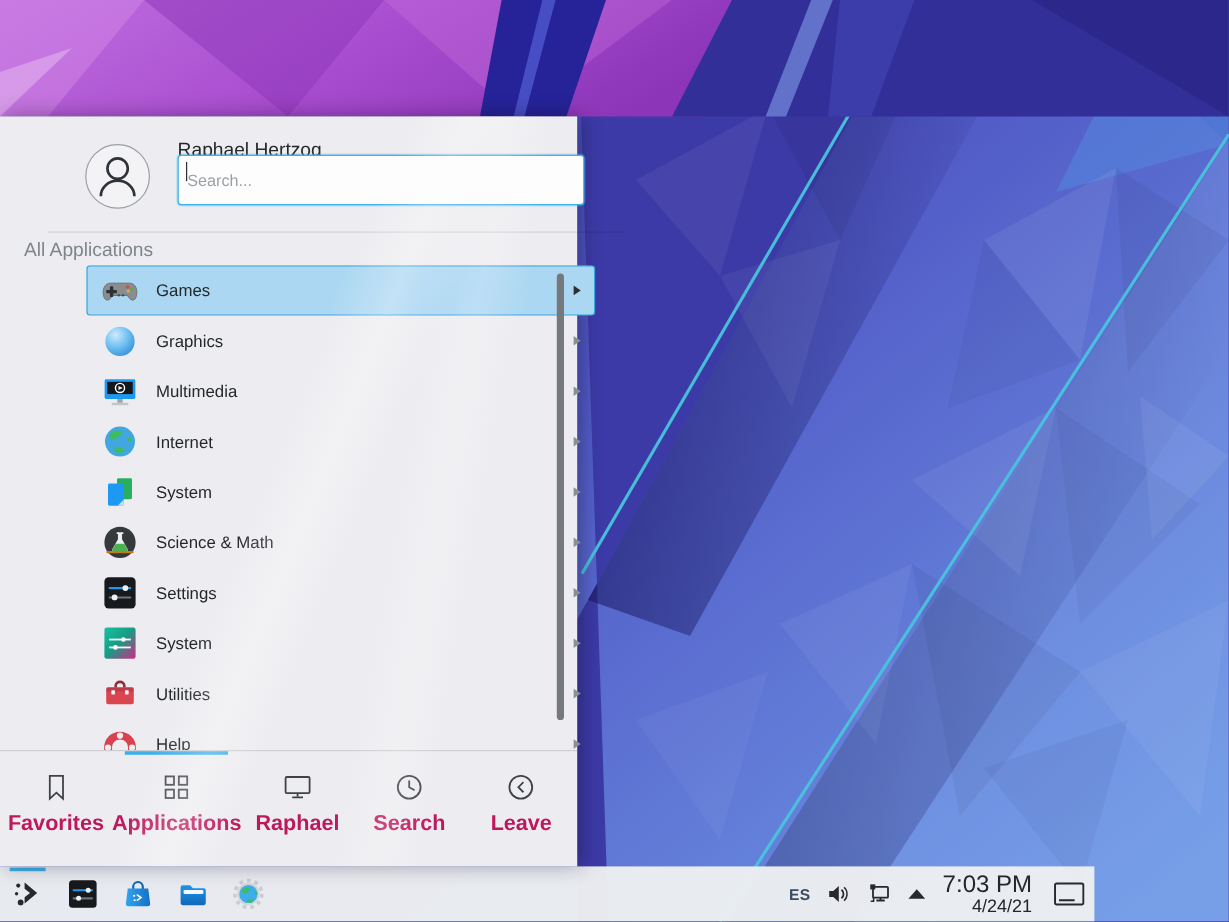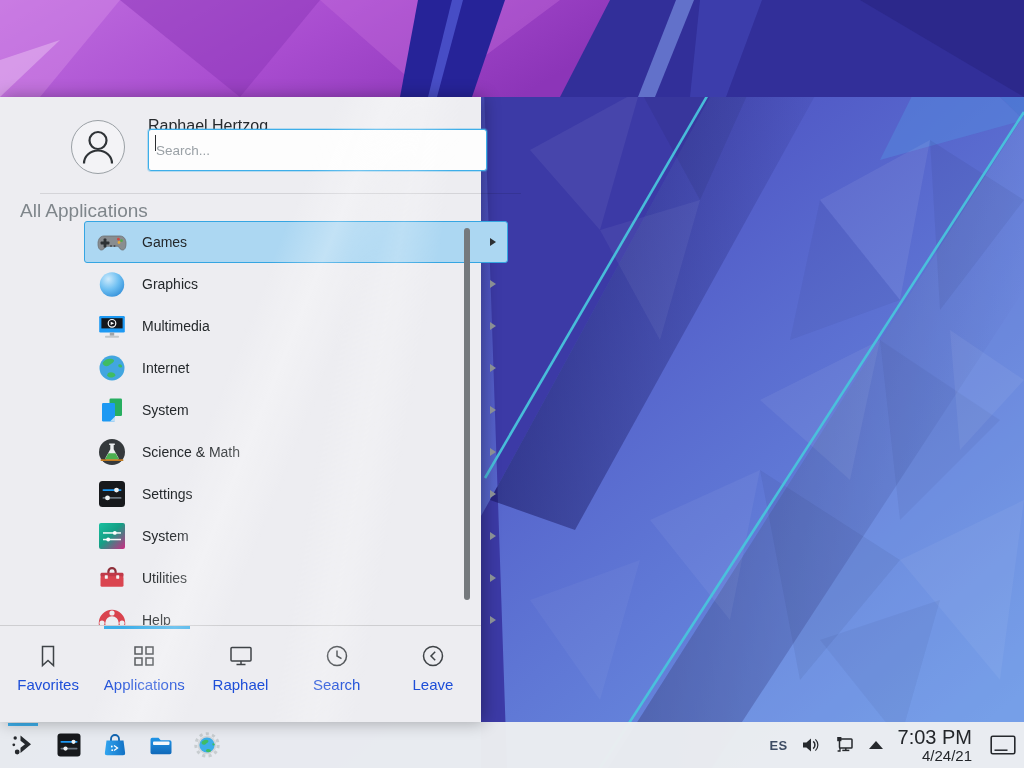--- a/index.html
+++ b/index.html
@@ -32,48 +32,48 @@
     position:absolute;left:108px;top:32px;width:339px;height:42px;box-sizing:border-box;
     background:#fdfdfd;border:1px solid #3daee9;border-radius:3px;
     box-shadow:0 0 0 1px rgba(61,174,233,.30);
   }
   .search-box input{
     width:100%;height:100%;border:none;outline:none;background:transparent;
     font-family:"Liberation Sans",sans-serif;font-size:13.5px;color:#2b2e31;padding:0 0 0 7px;box-sizing:border-box;
   }
   .search-box input::placeholder{color:#9aa1a6;}
   .search-caret{position:absolute;left:6px;top:5px;width:1px;height:16px;background:#2b2e31;}
-  .section-label{position:absolute;left:20px;top:103px;font-size:19px;color:#7f868b;}
-
-  .app-list{position:absolute;left:16px;top:124px;width:546px;height:404px;overflow:hidden;padding-left:48px;}
+  .section-label{position:absolute;left:20px;top:103px;font-size:16px;color:#7f868b;}
+
+  .app-list{position:absolute;left:4px;top:124px;width:546px;height:404px;overflow:hidden;padding-left:48px;}
   .app-row{
     position:relative;width:424px;margin-left:20px;height:42px;box-sizing:border-box;
     display:flex;align-items:center;border-radius:3px;border:1px solid transparent;
   }
   .app-row.active{background:#acd7f2;border:1px solid #35a5e2;}
   .app-icon{width:32px;height:32px;margin-left:11px;flex:none;}
   .app-icon svg{display:block;width:32px;height:32px;}
   .app-label{margin-left:14px;font-size:14px;color:#24282b;}
   .row-arrow{margin-left:auto;margin-right:11px;width:0;height:0;
     border-top:4.5px solid transparent;border-bottom:4.5px solid transparent;border-left:6px solid #8a8f94;}
   .app-row.active .row-arrow{border-left-color:#2c3033;}
 
   .list-scrollbar{position:absolute;left:464px;top:131px;width:6px;height:372px;background:#75797d;border-radius:3px;}
 
   .tab-sep{position:absolute;left:0;top:528px;width:481px;height:1px;background:rgba(0,0,0,.13);}
   .tab-indicator{position:absolute;left:104px;top:529px;width:86px;height:3px;background:#3daee9;}
   .tabbar{position:absolute;left:0;top:532px;width:481px;height:93px;display:flex;}
   .tab{flex:1;display:flex;flex-direction:column;align-items:center;padding-top:13px;cursor:default;}
   .tab-icon{width:28px;height:28px;}
   .tab-icon svg{display:block;width:28px;height:28px;}
-  .tab-label{margin-top:6px;font-size:15px;color:#1d4ed8;}
+  .tab-label{margin-top:6px;font-size:18px;color:#be185d;font-weight:bold;}
 
   
   .panel{
-    position:absolute;left:0;bottom:0;width:1024px;height:46px;z-index:4;
+    position:absolute;left:0;bottom:0;width:912px;height:46px;z-index:4;
     background:rgba(236,238,241,.97);
   }
   .task-icons{position:absolute;left:9px;top:9px;display:flex;gap:18px;}
   .ticon{width:28px;height:28px;}
   .ticon svg{display:block;width:28px;height:28px;}
   .launcher-indicator{position:absolute;left:8px;top:1px;width:30px;height:3px;background:#3daee9;}
 
   .tray{position:absolute;right:6px;top:0;height:46px;display:flex;align-items:center;gap:13px;}
   .kbd-layout{font-size:13px;font-weight:bold;color:#3c4b63;letter-spacing:.3px;}
   .tray-icon{display:block;}

